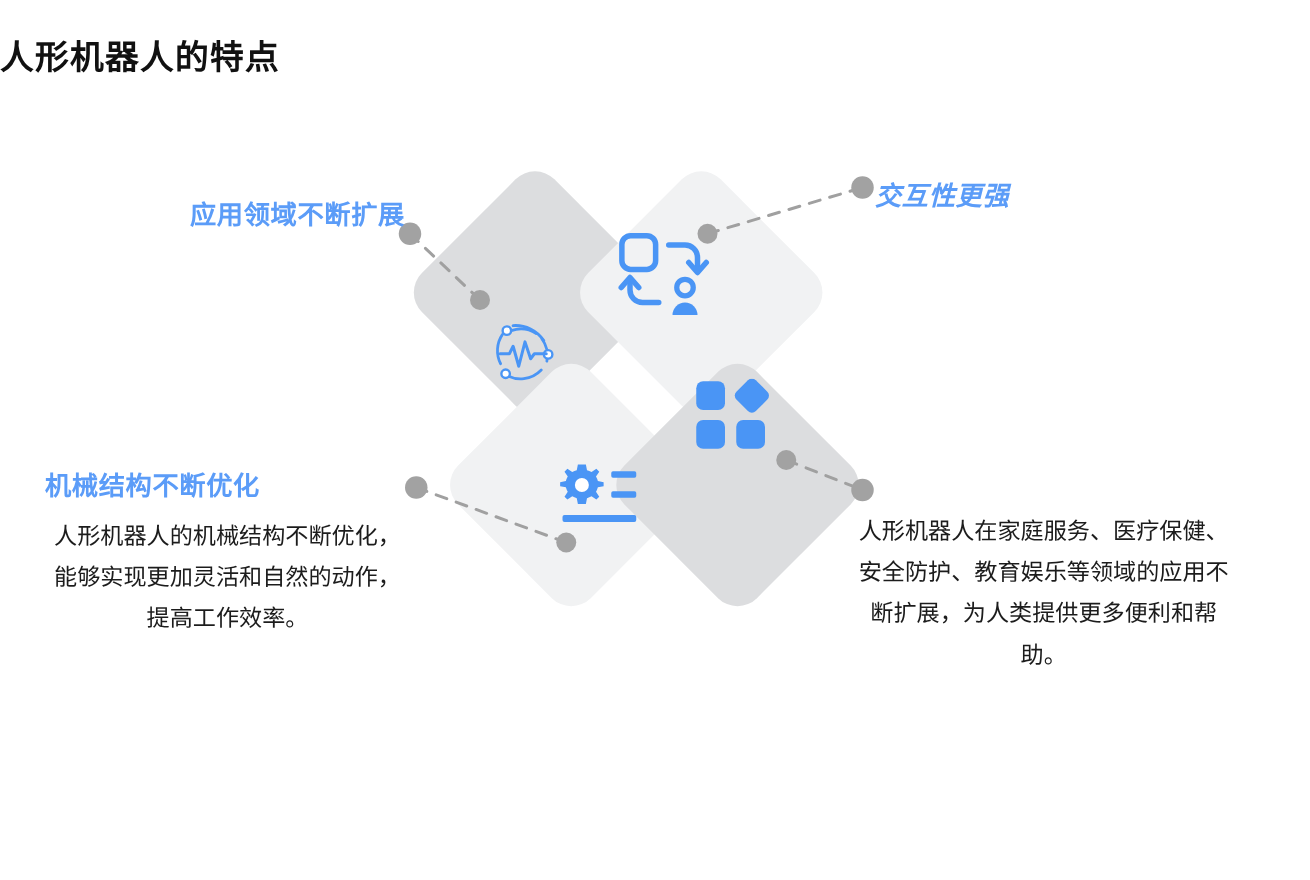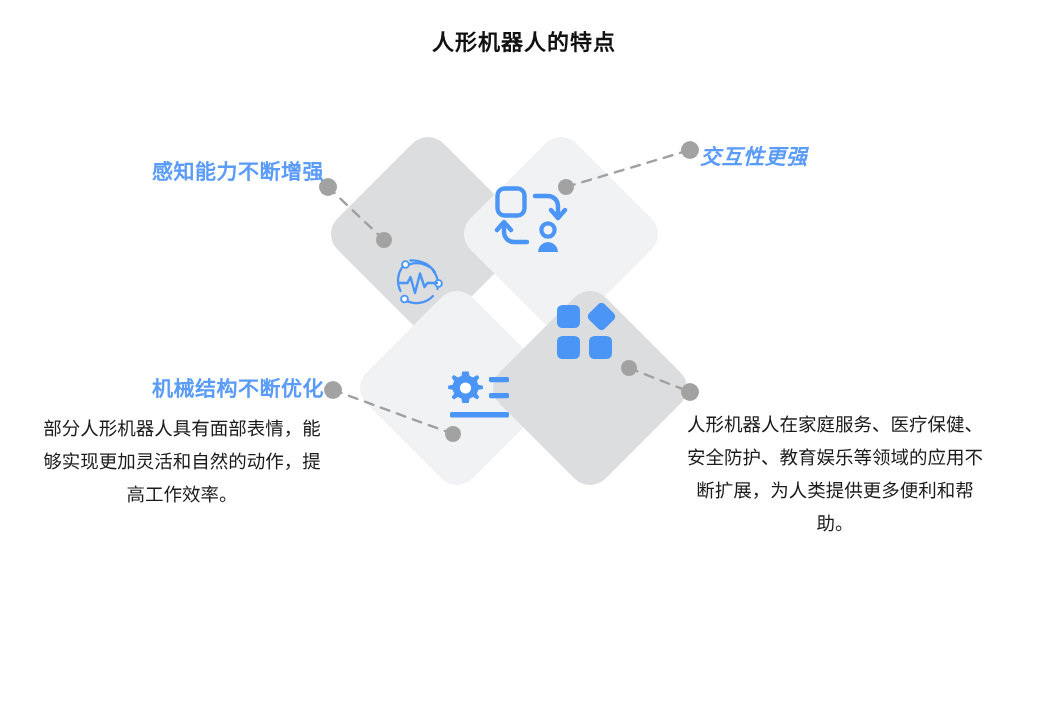--- a/index.html
+++ b/index.html
@@ -16,22 +16,21 @@
     font-family: "Liberation Sans", "DejaVu Sans", sans-serif;
     color: #1a1a1a;
   }
 
   
   .page-title {
     position: absolute;
     left: 0;
     top: 24px;
     width: 1048px;
-    text-align: center;
-    font-size: 22px;
+    font-size: 27px;
     font-weight: bold;
     letter-spacing: 1px;
     color: #111111;
     white-space: nowrap;
   }
 
   
   .block { position: absolute; }
   .block-heading {
     font-size: 21px;
@@ -56,21 +55,21 @@
   }
   #block-perception .block-heading { text-align: right; padding-right: 4px; }
   #block-perception .block-body    { text-align: left; }
 
   
   #block-mechanical {
     left: 36px;
     top: 372px;
     width: 292px;
   }
-  #block-mechanical .block-heading { text-align: right; padding-right: 4px; }
+  #block-mechanical .block-heading { padding-right: 4px; }
   #block-mechanical .block-body    { text-align: center; }
 
   
   #block-interaction {
     left: 700px;
     top: 140px;
     width: 300px;
     font-style: italic;
   }
   #block-interaction .block-heading { text-align: left; }
@@ -202,26 +201,26 @@
     <circle cx="566" cy="187" r="8"></circle>
     <circle cx="690" cy="150" r="9"></circle>
     <circle cx="333" cy="390" r="9"></circle>
     <circle cx="453" cy="434" r="8"></circle>
     <circle cx="629" cy="368" r="8"></circle>
     <circle cx="690" cy="392" r="9"></circle>
   </g>
 </svg>
 
 <div class="block" id="block-perception">
-  <div class="block-heading">感知能力不断增强</div>
+  <div class="block-heading">应用领域不断扩展</div>
 </div>
 
 <div class="block" id="block-mechanical">
   <div class="block-heading">机械结构不断优化</div>
-  <div class="block-body">部分人形机器人具有面部表情，能够实现更加灵活和自然的动作，提高工作效率。</div>
+  <div class="block-body">人形机器人的机械结构不断优化，能够实现更加灵活和自然的动作，提高工作效率。</div>
 </div>
 
 <div class="block" id="block-interaction">
   <div class="block-heading">交互性更强</div>
 </div>
 
 <div class="block" id="block-application">
   <div class="block-body">人形机器人在家庭服务、医疗保健、安全防护、教育娱乐等领域的应用不断扩展，为人类提供更多便利和帮助。</div>
 </div>
 

